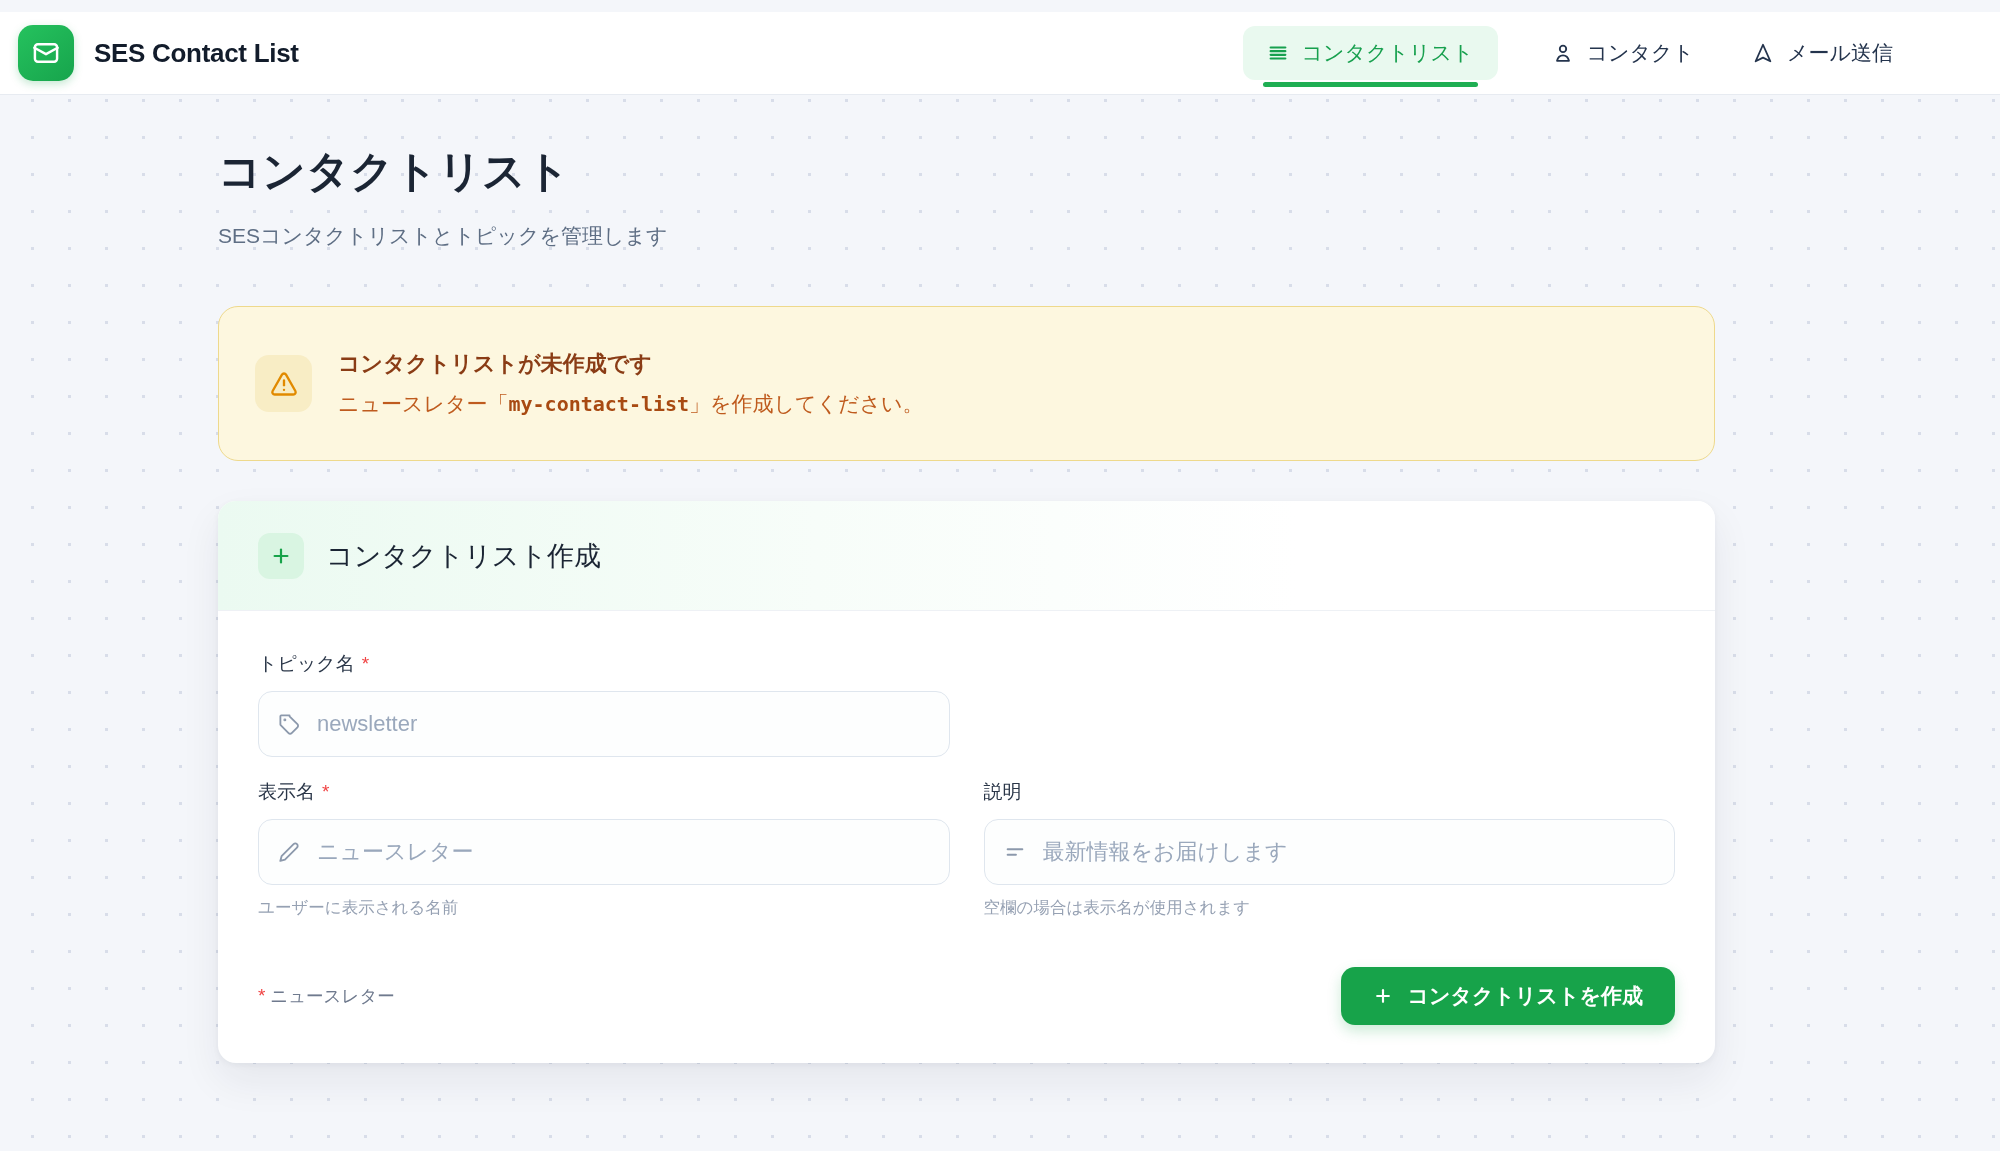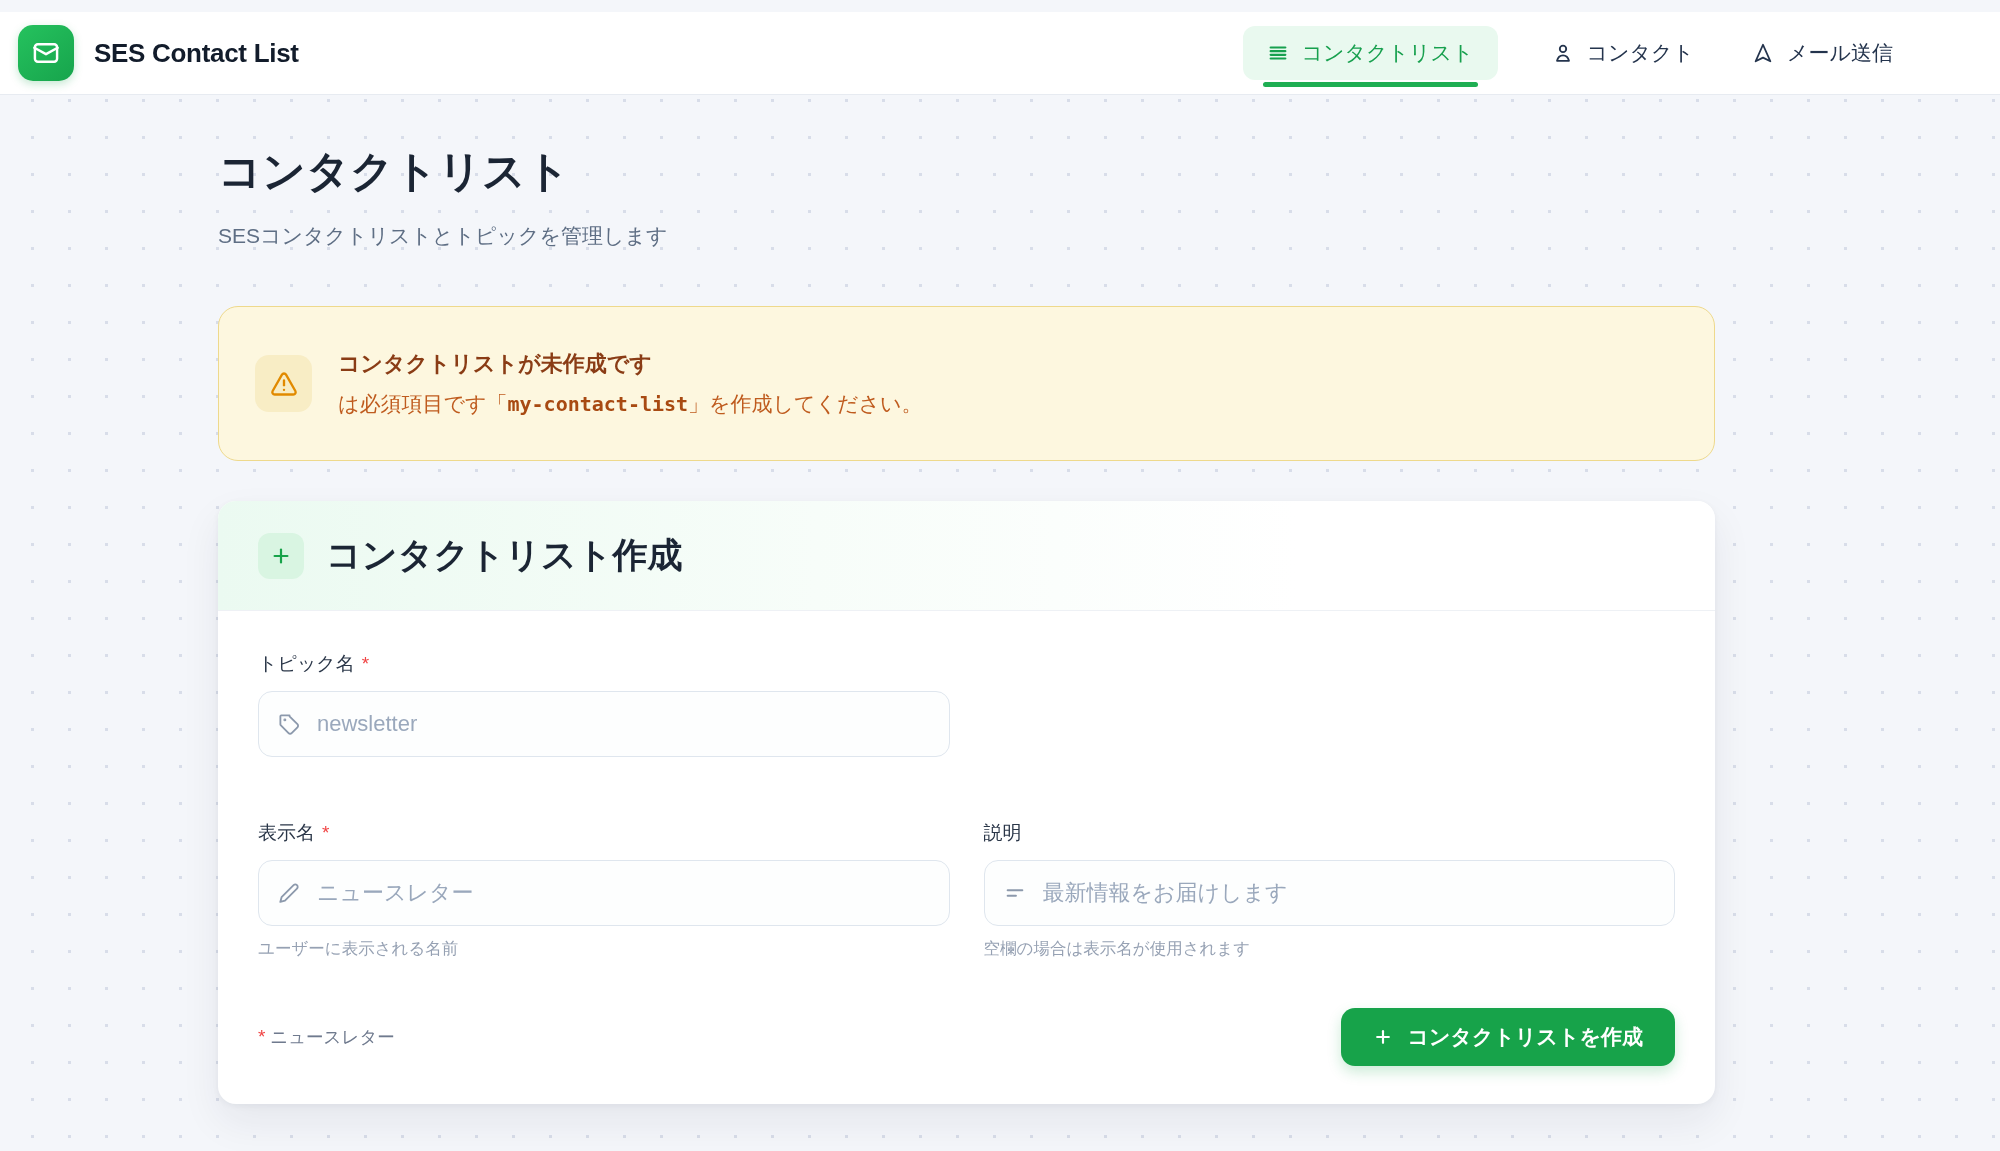--- a/index.html
+++ b/index.html
@@ -78,25 +78,25 @@
   }
   .card-header {
     height:110px; display:flex; align-items:center; gap:22px; padding:0 40px;
     background:linear-gradient(90deg,#EBFAF1 0%,#F7FDF9 40%,#FFFFFF 72%);
     border-bottom:1px solid #EEF1F5;
   }
   .plus-chip {
     width:46px; height:46px; border-radius:12px; background:#D9F5E2;
     display:flex; align-items:center; justify-content:center;
   }
-  .card-title { font-size:35px; font-weight:700; color:#1B2534; }
+  .card-title { font-size:27px; font-weight:400; color:#1B2534; }
 
   .card-body { padding:40px 40px 38px; }
   .form-grid { display:grid; grid-template-columns:1fr 1fr; column-gap:34px; }
-  .row2 { margin-top:63px; }
+  .row2 { margin-top:22px; }
 
   .field-label {
     display:flex; align-items:baseline; gap:7px;
     font-size:19px; font-weight:500; color:#2A3648; margin-bottom:14px;
   }
   .req { color:#F04444; font-size:19px; }
 
   .input-wrap { position:relative; }
   .input-wrap input {
     width:100%; height:66px; border-radius:14px;
@@ -176,21 +176,21 @@
       <div class="alert">
         <div class="alert-chip">
           <svg width="28" height="28" viewBox="0 0 24 24" fill="none" stroke="#E18A00" stroke-width="2" stroke-linecap="round" stroke-linejoin="round">
             <path d="m21.73 18-8-14a2 2 0 0 0-3.46 0l-8 14A2 2 0 0 0 4 21h16a2 2 0 0 0 1.73-3Z"></path>
             <line x1="12" y1="9" x2="12" y2="13"></line>
             <line x1="12" y1="17" x2="12.01" y2="17"></line>
           </svg>
         </div>
         <div class="alert-text">
           <div class="alert-title">コンタクトリストが未作成です</div>
-          <div class="alert-body"><span>は必須項目です「</span><span class="alert-code">my-contact-list</span><span>」を作成してください。</span></div>
+          <div class="alert-body"><span>ニュースレター「</span><span class="alert-code">my-contact-list</span><span>」を作成してください。</span></div>
         </div>
       </div>
 
       <div class="card">
         <div class="card-header">
           <div class="plus-chip">
             <svg width="22" height="22" viewBox="0 0 24 24" fill="none" stroke="#17A34A" stroke-width="2.4" stroke-linecap="round">
               <line x1="12" y1="5" x2="12" y2="19"></line>
                 <line x1="5" y1="12" x2="19" y2="12"></line>
             </svg>

